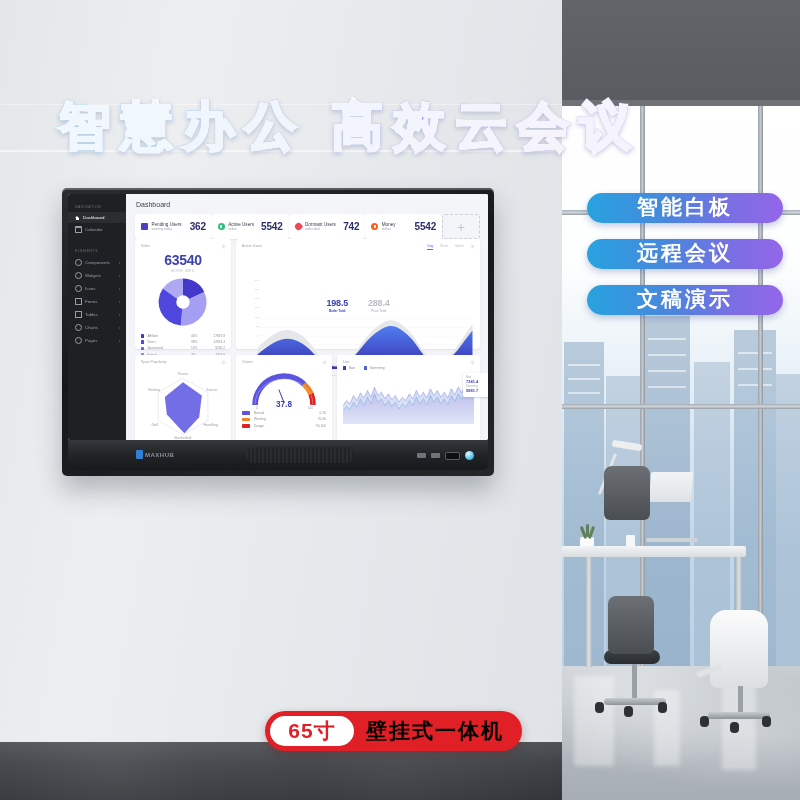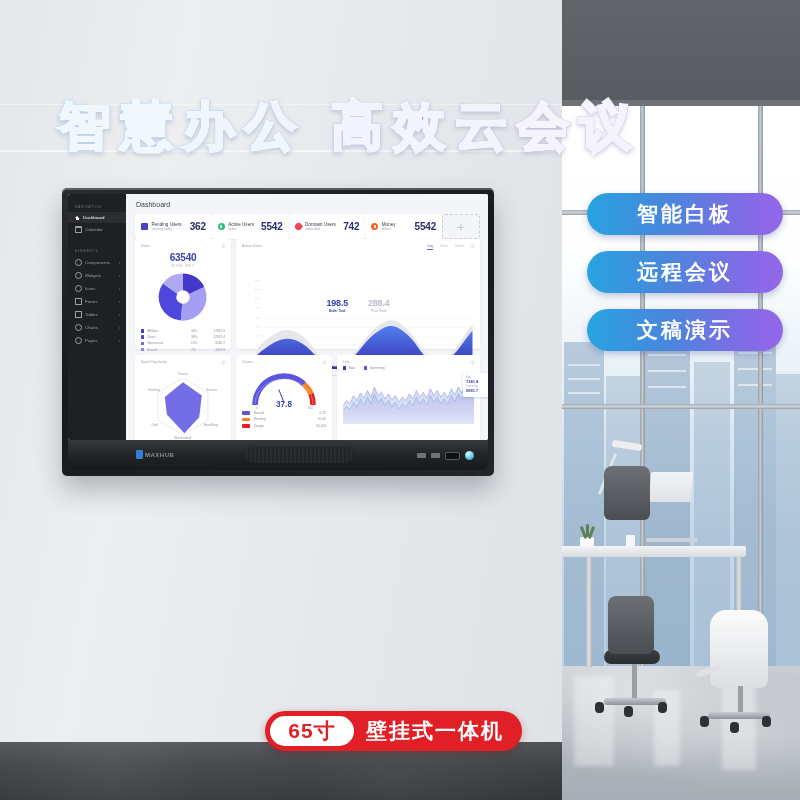--- a/index.html
+++ b/index.html
@@ -55,21 +55,21 @@
   
   .headline{position:absolute;left:0;top:64px;width:700px;text-align:center;
      font-size:52px;font-weight:700;letter-spacing:10px;line-height:1.05;
      background:linear-gradient(90deg,#39a7e8 0%,#4a8fe0 30%,#5d7fdc 52%,#7a6fe0 74%,#8f6ae6 100%);
      -webkit-background-clip:text;background-clip:text;color:transparent;
      -webkit-text-stroke:3px rgba(255,255,255,.92);paint-order:stroke fill;
      filter:drop-shadow(0 2px 2px rgba(110,120,160,.30));}
 
   
   .pills{position:absolute;left:587px;top:193px;width:196px;}
-  .pill{height:42px;border-radius:21px;margin-bottom:16px;display:flex;align-items:center;justify-content:center;
+  .pill{height:30px;border-radius:21px;margin-bottom:16px;display:flex;justify-content:center;
         background:linear-gradient(90deg,#27a3e0 0%,#4a86dd 42%,#7b6ee4 75%,#9466e9 100%);
         box-shadow:0 3px 7px rgba(60,80,150,.30);}
   .pill span{color:#fff;font-size:21px;font-weight:700;letter-spacing:3px;}
 
   
   .tv{position:absolute;left:62px;top:188px;width:432px;height:288px;
       background:linear-gradient(160deg,#2a2c30,#17181b 45%,#232529);
       border-radius:5px;padding:6px 6px 0 6px;box-sizing:border-box;
       box-shadow:0 14px 26px rgba(40,45,60,.30),0 2px 0 rgba(255,255,255,.25) inset;}
   .tv-inner{position:relative;width:100%;height:246px;background:#1d1f23;overflow:hidden;border-radius:2px;}
@@ -114,21 +114,21 @@
   .badge i{display:block;width:2.4px;height:2.4px;background:#fff;border-radius:50%;}
   .stat-t{font-size:4.6px;color:#3c4250;line-height:1.25;}
   .stat-s{font-size:3.2px;color:#a2a7b3;}
   .stat-v{font-size:10px;color:#2a2f6b;font-weight:700;letter-spacing:-.2px;}
   .add{width:36px;border:1px dashed #ccd0da;border-radius:3px;display:flex;align-items:center;justify-content:center;color:#c4c9d4;font-size:14px;line-height:1;}
   .row2{display:flex;gap:5px;margin-bottom:6px;}
   .panel{background:#fff;border-radius:3px;box-shadow:0 1px 2px rgba(60,70,100,.10);position:relative;padding:5px 6px;box-sizing:border-box;}
   .p-title{font-size:3.6px;color:#9ea3af;}
   .gear{position:absolute;right:5px;top:5px;width:5px;height:5px;color:#b9bec9;}
   .donut-panel{width:96px;height:110px;}
-  .donut-num{text-align:center;font-size:10px;color:#3c43b0;font-weight:700;margin-top:4px;letter-spacing:-.3px;}
+  .donut-num{text-align:center;font-size:14px;color:#3c43b0;font-weight:700;margin-top:4px;letter-spacing:-.3px;}
   .donut-sub{text-align:center;font-size:3.2px;color:#aeb3bf;letter-spacing:.6px;margin-top:1px;}
   .legend{margin-top:4px;}
   .lg-row{display:flex;align-items:center;font-size:3.2px;color:#8c91a0;margin-bottom:2.2px;}
   .lg-sw{width:3.4px;height:3.4px;border-radius:.6px;margin-right:3px;flex:0 0 3.4px;}
   .lg-name{flex:1;}
   .lg-pct{width:14px;text-align:left;}
   .lg-val{width:20px;text-align:right;}
   .area-panel{flex:1;height:110px;}
   .area-tabs{position:absolute;right:16px;top:5px;display:flex;gap:7px;}
   .a-tab{font-size:3.2px;color:#bfc4ce;}
@@ -153,21 +153,21 @@
   .tip{position:absolute;left:126px;top:18px;width:30px;background:#fff;border-radius:1.5px;
        box-shadow:0 1px 3px rgba(60,70,110,.22);padding:2.5px 3px;box-sizing:border-box;}
   .tip .k{font-size:2.6px;color:#a8adb8;}
   .tip .v{font-size:4px;color:#3a3fb5;font-weight:700;margin-bottom:1.5px;}
 
   
   .btm{position:absolute;left:265px;top:711px;height:40px;border-radius:20px;background:#e01f26;
        display:flex;align-items:center;padding:0 18px 0 5px;box-shadow:0 3px 8px rgba(120,20,25,.30);}
   .btm-chip{height:30px;min-width:84px;border-radius:15px;background:#fff;display:flex;align-items:center;justify-content:center;
             color:#e01f26;font-size:21px;font-weight:700;letter-spacing:1px;padding:0 9px;box-sizing:border-box;}
-  .btm-txt{color:#ffffff;font-size:21px;font-weight:700;letter-spacing:2px;margin-left:12px;}
+  .btm-txt{color:#000000;font-size:21px;font-weight:700;letter-spacing:2px;margin-left:12px;}
 </style>
 </head>
 <body>
 
 <div class="stage">
 
   <div class="wall">
     <div class="wall-sheen2"></div>
     <div class="wall-sheen"></div>
   </div>

